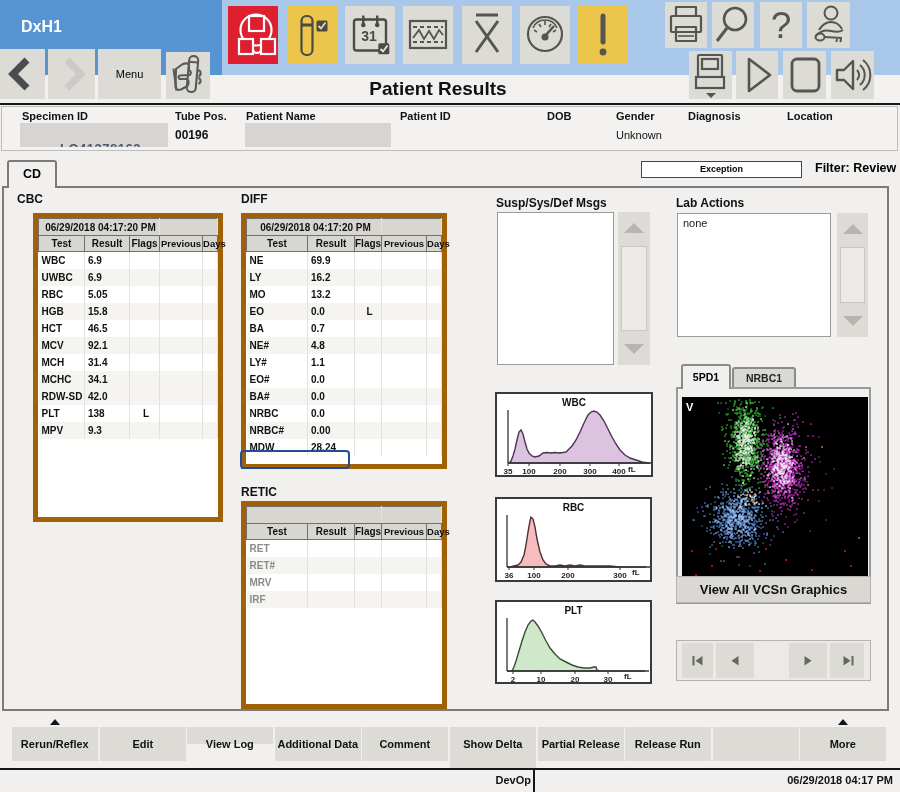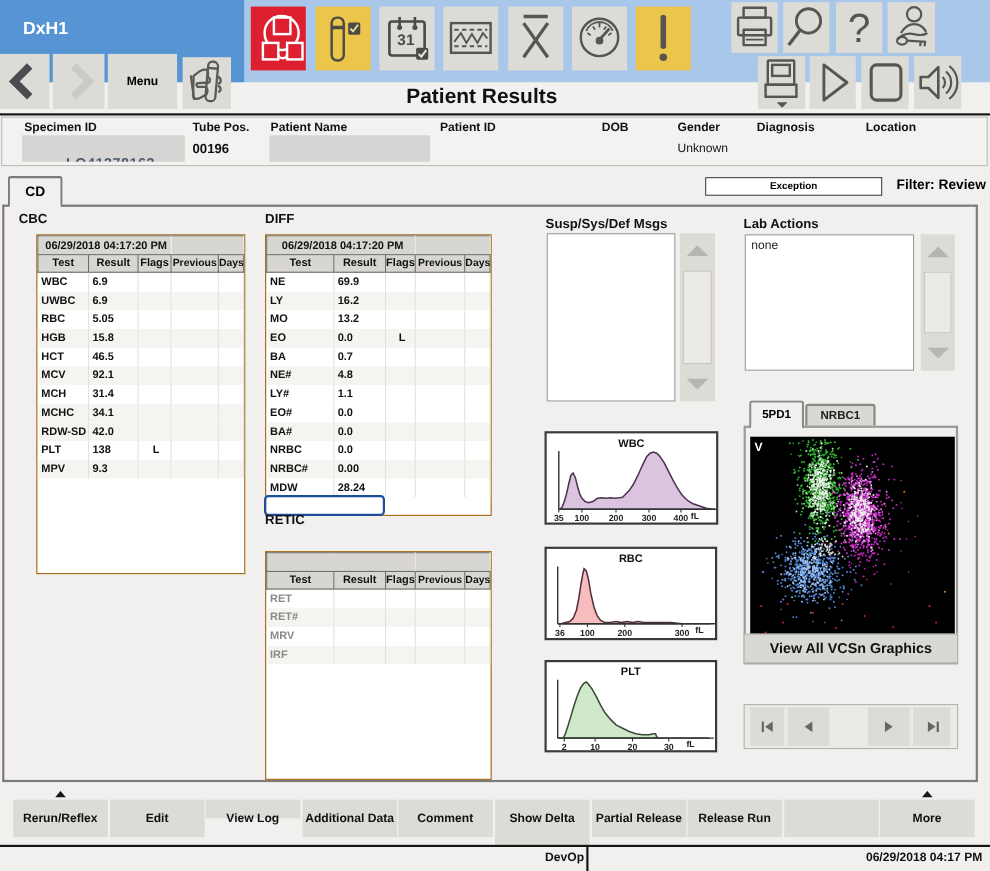--- a/index.html
+++ b/index.html
@@ -3,21 +3,21 @@
 <meta charset="utf-8">
 <style>
 *{margin:0;padding:0;box-sizing:border-box}
 body{font-family:"Liberation Sans",sans-serif;}
 #page{position:relative;width:900px;height:792px;background:#f1f0ee;overflow:hidden}
 .abs{position:absolute}
 .btn{position:absolute;background:#dcdbd6}
 .b{font-weight:bold}
 .lbl{position:absolute;font-weight:bold;font-size:11px;color:#111}
 table{border-collapse:collapse;table-layout:fixed;font-family:"Liberation Sans",sans-serif}
-.rtab{position:absolute;background:#fff;border:1px solid #a16207}
+.rtab{position:absolute;background:#fff;border:5px solid #a16207}
 .rtab table{width:100%;font-size:10px;font-weight:bold;color:#111}
 .rtab th{background:#d8d6d0;border:1px solid #716f6b;font-size:10px;padding:0;height:16px;font-weight:bold}
 .rtab td{padding:0 0 0 3px;height:17px;border-right:1px solid #e4e2de;overflow:hidden;white-space:nowrap}
 .rtab tr.s td{background:#f5f4f1}
 .dhead{background:#d8d6d0;border:1px solid #716f6b;height:17px;text-align:center;font-size:10px;font-weight:bold;padding:0}
 .sb{position:absolute;background:#dddbd6}
 .sb .tr{position:absolute;left:3px;right:3px;background:#eceae7;border:1px solid #c9c7c2}
 .list{position:absolute;background:#fff;border:1px solid #9a9a98}
 </style>
 </head>
@@ -31,21 +31,21 @@
 <div class="btn" style="z-index:3;left:0;top:49px;width:45px;height:50px">
       <svg width="45" height="50" viewBox="0 0 45 50" style="position:absolute;left:0;top:0;">
         <polyline points="27,11 13,25 27,39" fill="none" stroke="#4b4c50" stroke-width="7" stroke-linecap="butt"></polyline>
       </svg>
     </div>
 <div class="btn" style="z-index:3;left:48px;top:49px;width:47px;height:50px">
       <svg width="47" height="50" viewBox="0 0 47 50" style="position:absolute;left:0;top:0;">
         <polyline points="19,11 33,25 19,39" fill="none" stroke="#cbcac6" stroke-width="7" stroke-linecap="butt"></polyline>
       </svg>
     </div>
-<div class="btn" style="z-index:3;left:98px;top:49px;width:63px;height:50px;text-align:center;line-height:50px;font-weight:bold;font-size:11px">Menu</div>
+<div class="btn" style="z-index:3;left:98px;top:49px;width:63px;height:50px;text-align:center;line-height:50px;font-weight:normal;font-size:11px">Menu</div>
 <div class="btn" style="z-index:3;left:166px;top:52px;width:44px;height:47px">
       <svg width="44" height="47" viewBox="0 0 44 47" style="position:absolute;left:0;top:0;">
 <g fill="none" stroke="#5a5a56" stroke-width="2.1" stroke-linejoin="round">
 <g transform="rotate(5 26 22)">
             <rect x="22" y="4" width="9" height="36" rx="4.2"></rect>
             <line x1="22" y1="10" x2="31" y2="10"></line>
           </g>
 <path d="M32,18 a3.2,3.2 0 0 1 0.4,6.2"></path>
 <path d="M32.2,26 a3,3 0 0 1 0.2,5.8"></path>
 <path d="M10,17 L16,12.5 Q20,10.5 23,12 L23,18 Q26,20 24,23 L14,23.5 Q11.5,24 13.5,27 L21,27 Q24,30 21.5,34 L15,37.5 Q10,39 9.5,35 Z"></path>
@@ -424,21 +424,21 @@
             <td>28.24</td>
             <td style="text-align:center"></td>
             <td></td>
             <td></td>
           </tr>
 </tbody>
       </table>
 </div>
 <div class="abs" style="left:240px;top:450px;width:110px;height:19px;border:2px solid #1f4e9c;border-radius:4px"></div>
 
-<div class="lbl" style="left:241px;top:465px;font-size:12px">RETIC</div>
+<div class="lbl" style="left:241px;top:485px;font-size:12px">RETIC</div>
 <div class="rtab" style="left:241px;top:501px;width:206px;height:208px">
 <table>
 <colgroup>
           <col style="width:61px">
           <col style="width:47px">
           <col style="width:27px">
           <col style="width:45px">
           <col>
         </colgroup>
 <tbody>

